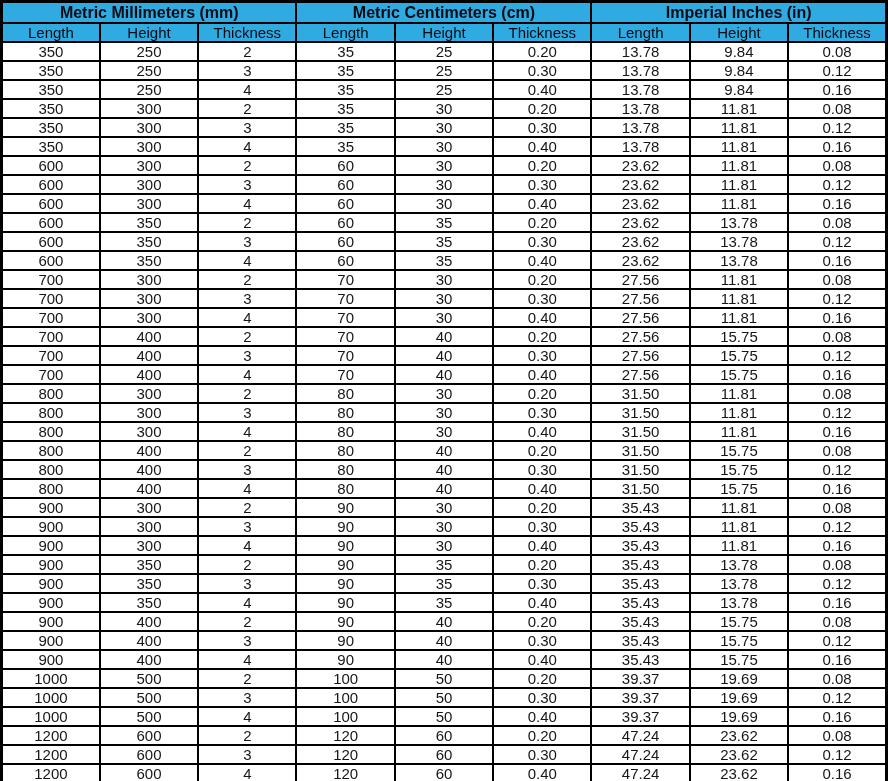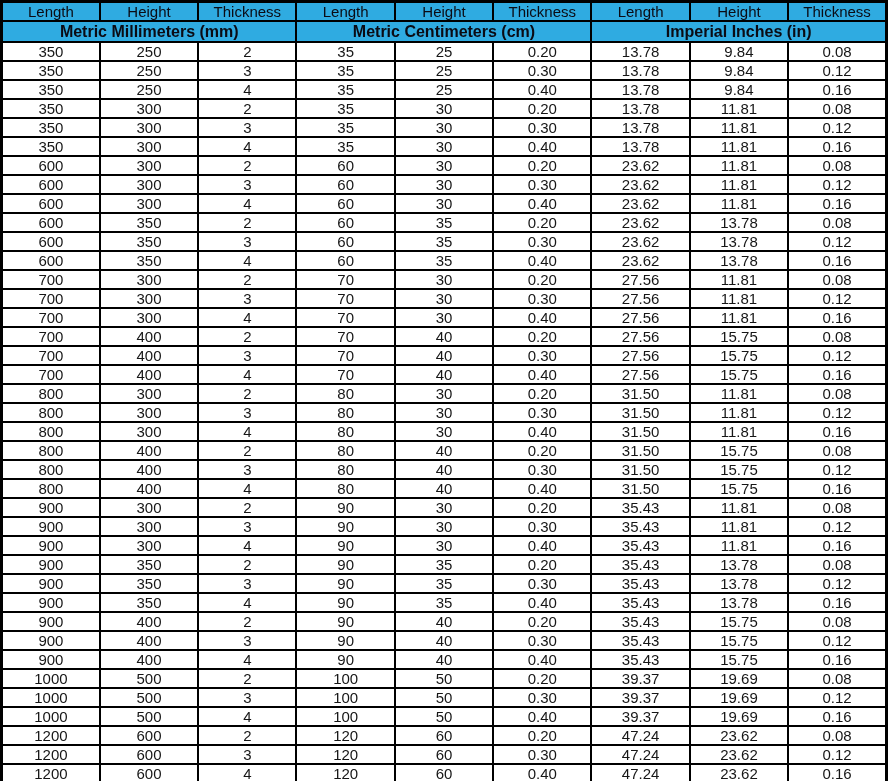--- a/index.html
+++ b/index.html
@@ -72,36 +72,36 @@
         <col>
         <col>
         <col>
         <col>
         <col>
         <col>
         <col>
         <col>
     </colgroup>
     <thead>
+      <tr>
+        <th class="group-th" colspan="3">Metric Millimeters (mm)</th>
+        <th class="group-th" colspan="3">Metric Centimeters (cm)</th>
+        <th class="group-th" colspan="3">Imperial Inches (in)</th>
+      </tr>
       <tr>
         <th class="col-th">Length</th>
         <th class="col-th">Height</th>
         <th class="col-th">Thickness</th>
         <th class="col-th">Length</th>
         <th class="col-th">Height</th>
         <th class="col-th">Thickness</th>
         <th class="col-th">Length</th>
         <th class="col-th">Height</th>
         <th class="col-th">Thickness</th>
       </tr>
-      <tr>
-        <th class="group-th" colspan="3">Metric Millimeters (mm)</th>
-        <th class="group-th" colspan="3">Metric Centimeters (cm)</th>
-        <th class="group-th" colspan="3">Imperial Inches (in)</th>
-      </tr>
     </thead>
     <tbody id="table-body">
         <tr>
           <td class="cell">350</td>
           <td class="cell">250</td>
           <td class="cell">2</td>
           <td class="cell">35</td>
           <td class="cell">25</td>
           <td class="cell">0.20</td>
           <td class="cell">13.78</td>

